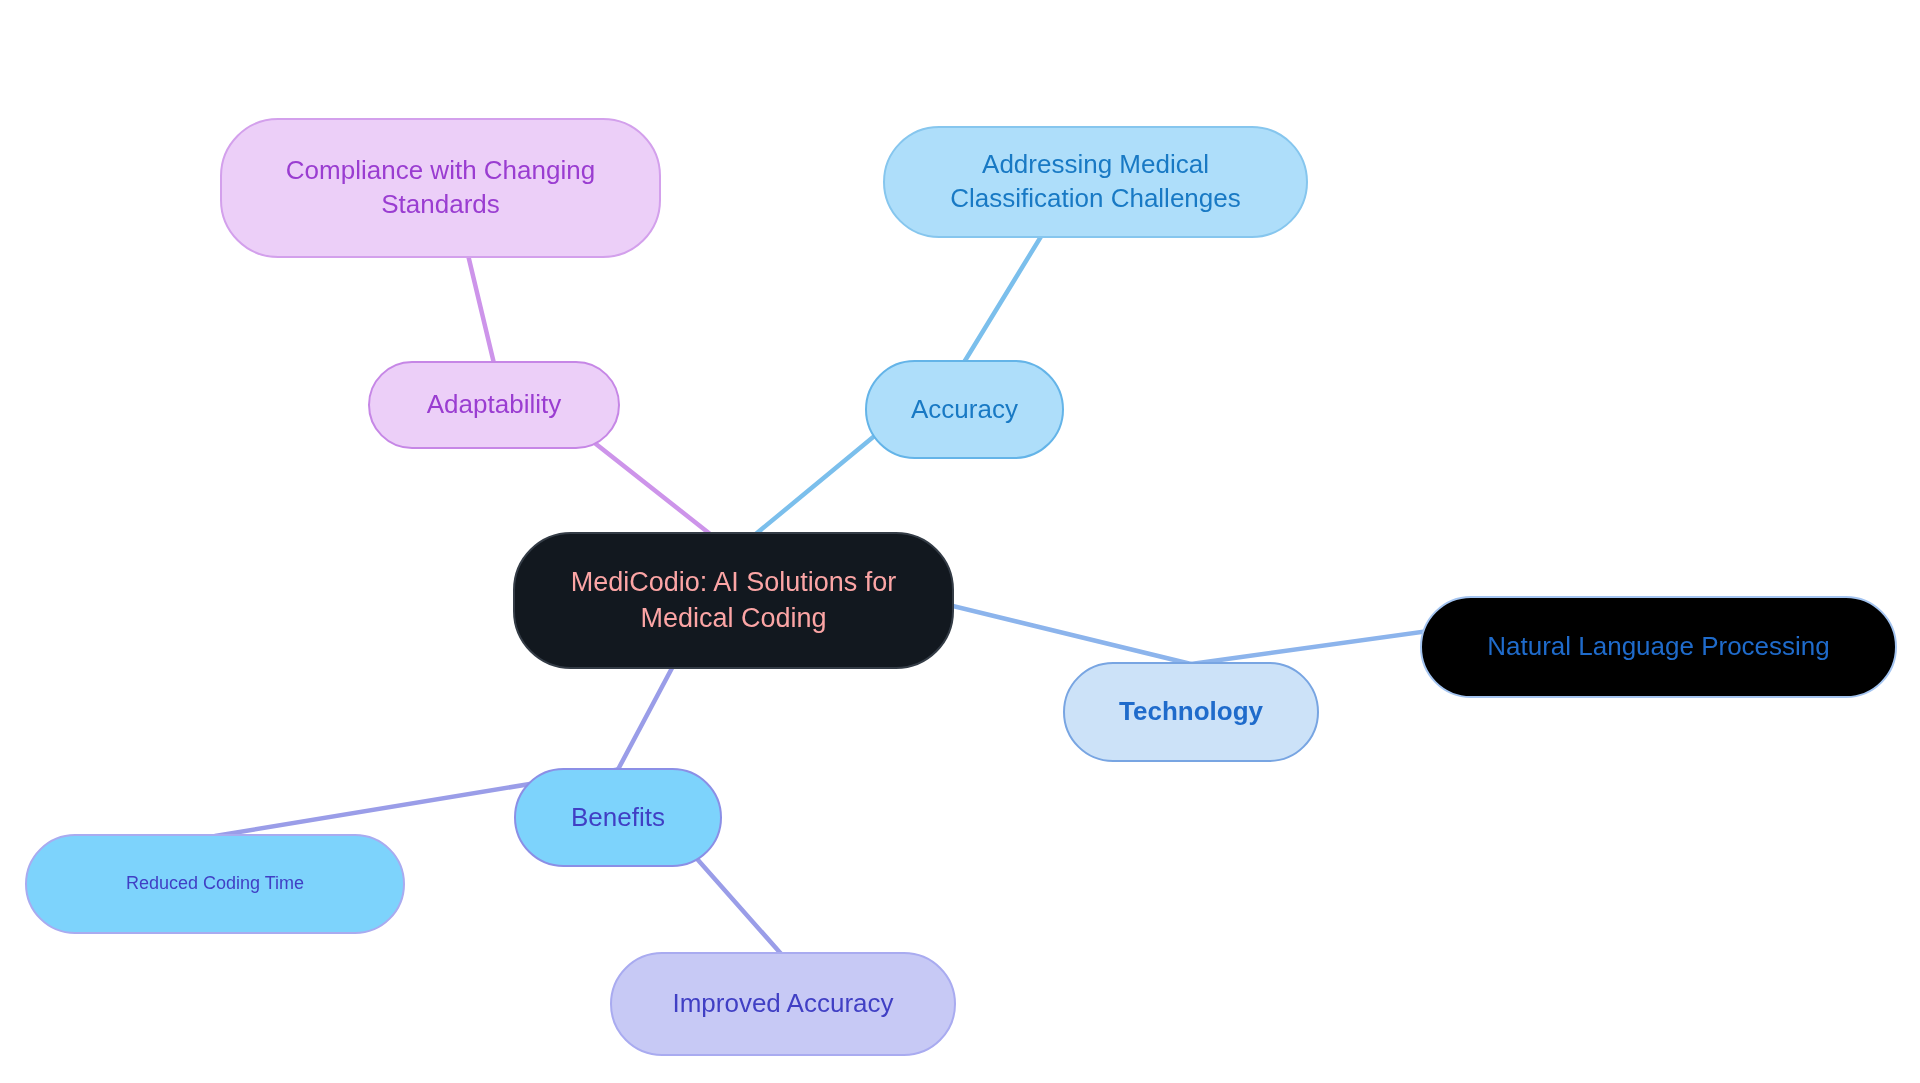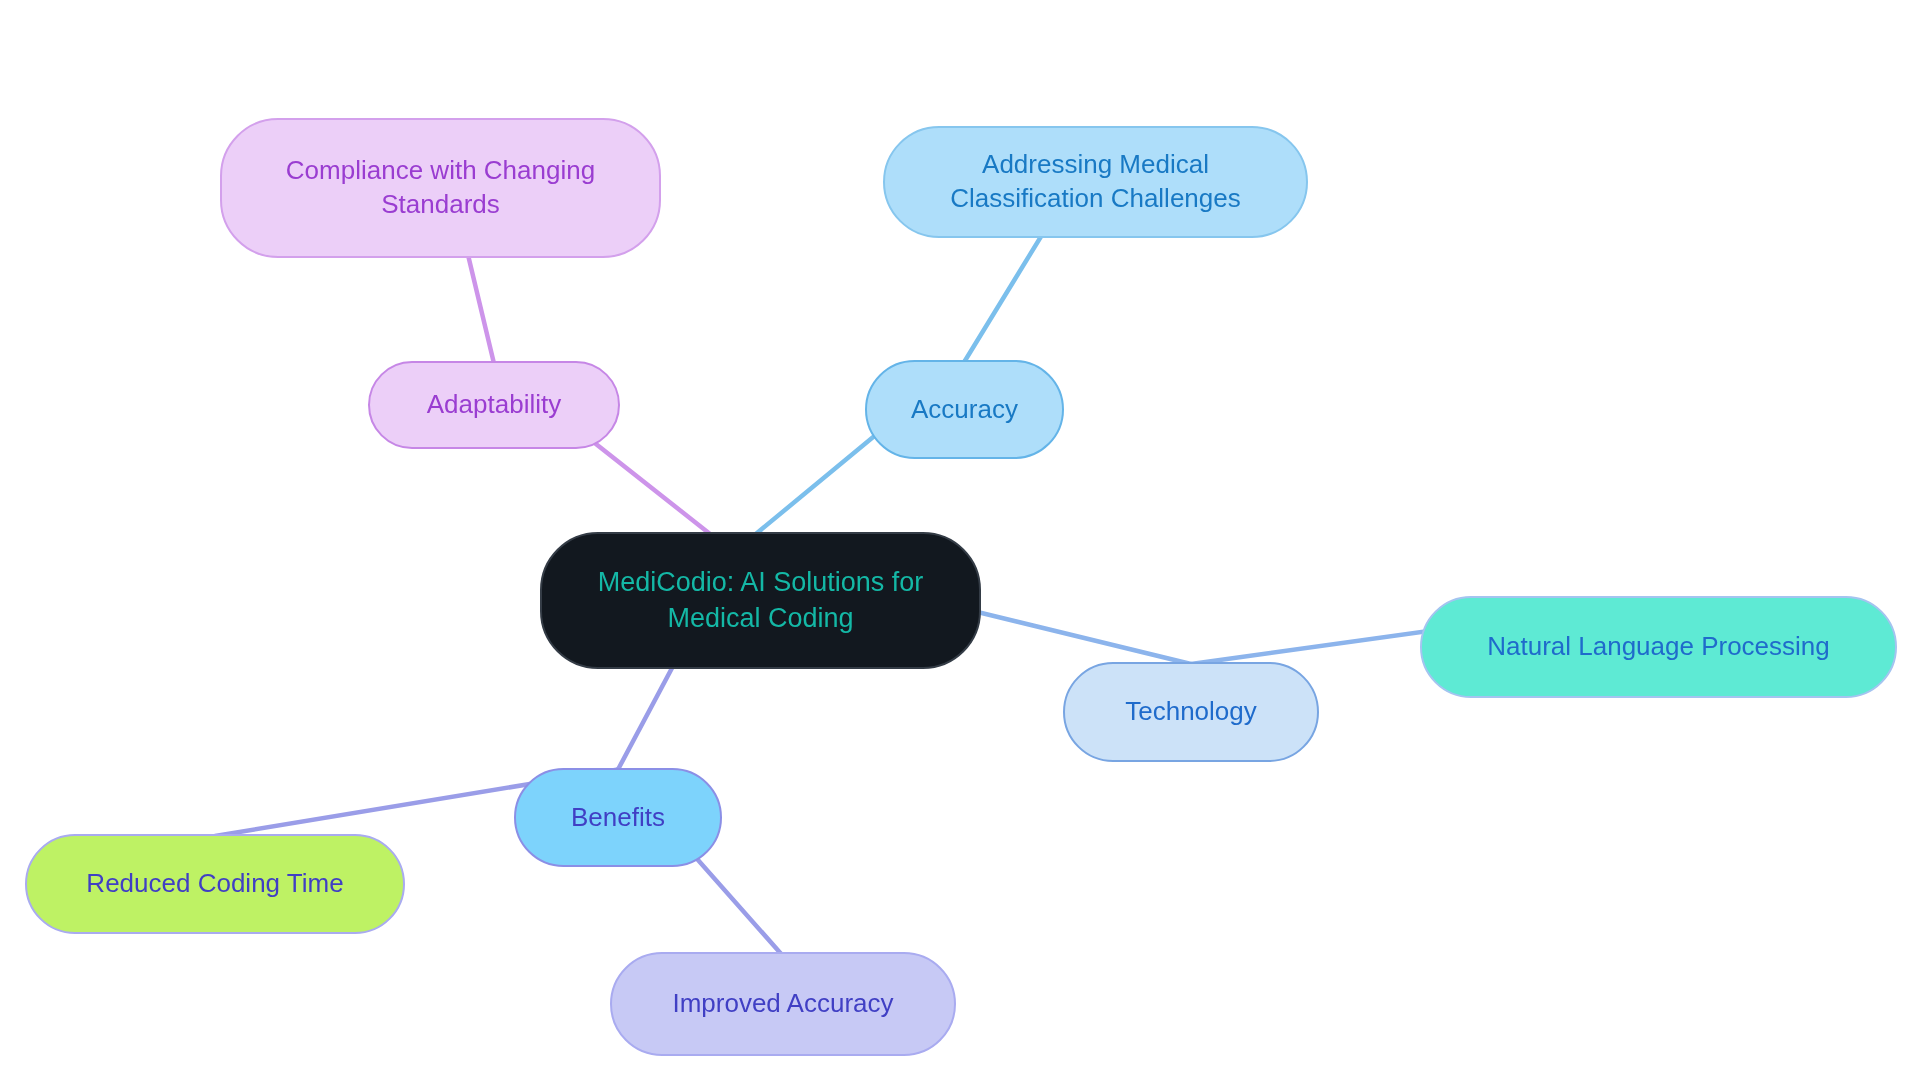--- a/index.html
+++ b/index.html
@@ -41,53 +41,53 @@
       <line x1="964.5" y1="361.5" x2="1095.5" y2="147.5" stroke="#7bbfec" stroke-width="4.5" stroke-linecap="round"></line>
       <line x1="733.5" y1="552.5" x2="494" y2="363.5" stroke="#cd94ea" stroke-width="4.5" stroke-linecap="round"></line>
       <line x1="494" y1="363.5" x2="440.5" y2="140" stroke="#cd94ea" stroke-width="4.5" stroke-linecap="round"></line>
       <line x1="733.5" y1="552.5" x2="1191" y2="664" stroke="#8cb4ec" stroke-width="4.5" stroke-linecap="round"></line>
       <line x1="1191" y1="664" x2="1658.5" y2="599" stroke="#8cb4ec" stroke-width="4.5" stroke-linecap="round"></line>
       <line x1="733.5" y1="552.5" x2="618" y2="769.5" stroke="#9a9de8" stroke-width="4.5" stroke-linecap="round"></line>
       <line x1="618" y1="769.5" x2="215" y2="836" stroke="#9a9de8" stroke-width="4.5" stroke-linecap="round"></line>
       <line x1="618" y1="769.5" x2="783" y2="956" stroke="#9a9de8" stroke-width="4.5" stroke-linecap="round"></line>
     </svg>
 
-  <div class="node" style="left: 540px; top: 484px; width: 441px; height: 137px; background: rgb(18, 24, 31); border-color: rgb(52, 60, 70); color: #14b8a6; font-size: 27px; border-radius: 58px;">
+  <div class="node" style="left: 513px; top: 484px; width: 441px; height: 137px; background: rgb(18, 24, 31); border-color: rgb(52, 60, 70); color: #fca5a5; font-size: 27px; border-radius: 58px;">
     <span class="label">MediCodio: AI Solutions for Medical Coding</span>
   </div>
 
   <div class="node" style="left: 865px; top: 312px; width: 199px; height: 99px; background: rgb(174, 222, 250); border-color: rgb(100, 180, 232); color: rgb(24, 121, 196); font-size: 26px; border-radius: 50px;">
     <span class="label">Accuracy</span>
   </div>
 
   <div class="node" style="left: 883px; top: 78px; width: 425px; height: 112px; background: rgb(174, 222, 250); border-color: rgb(134, 198, 238); color: rgb(24, 121, 196); font-size: 26px; border-radius: 58px;">
     <span class="label">Addressing Medical Classification Challenges</span>
   </div>
 
   <div class="node" style="left: 368px; top: 313px; width: 252px; height: 88px; background: rgb(236, 207, 248); border-color: rgb(198, 135, 230); color: rgb(154, 61, 209); font-size: 26px; border-radius: 50px;">
     <span class="label">Adaptability</span>
   </div>
 
   <div class="node" style="left: 220px; top: 70px; width: 441px; height: 140px; background: rgb(236, 207, 248); border-color: rgb(211, 160, 236); color: rgb(154, 61, 209); font-size: 26px; border-radius: 58px;">
     <span class="label">Compliance with Changing Standards</span>
   </div>
 
-  <div class="node" style="left: 1063px; top: 614px; width: 256px; height: 100px; background: rgb(204, 226, 248); border-color: rgb(120, 165, 226); color: rgb(31, 107, 203); font-size: 26px; border-radius: 50px;">
+  <div class="node" style="left: 1063px; top: 614px; width: 256px; height: 100px; background: rgb(204, 226, 248); border-color: rgb(120, 165, 226); color: rgb(31, 107, 203); font-size: 26px; border-radius: 50px; font-weight: bold;">
     <span class="label">Technology</span>
   </div>
 
-  <div class="node" style="left: 1420px; top: 548px; width: 477px; height: 102px; background: #5eead4; border-color: rgb(164, 196, 240); color: rgb(31, 107, 203); font-size: 26px; border-radius: 51px; justify-content: center;">
+  <div class="node" style="left: 1420px; top: 548px; width: 477px; height: 102px; background: #000000; border-color: rgb(164, 196, 240); color: rgb(31, 107, 203); font-size: 26px; border-radius: 51px; justify-content: center;">
     <span class="label">Natural Language Processing</span>
   </div>
 
   <div class="node" style="left: 514px; top: 720px; width: 208px; height: 99px; background: #7dd3fc; border-color: rgb(139, 143, 230); color: rgb(64, 63, 196); font-size: 26px; border-radius: 50px; align-items: center;">
     <span class="label">Benefits</span>
   </div>
 
-  <div class="node" style="left: 25px; top: 786px; width: 380px; height: 100px; background: #bef264; border-color: rgb(169, 171, 240); color: rgb(64, 63, 196); font-size: 26px; border-radius: 50px;">
+  <div class="node" style="left: 25px; top: 786px; width: 380px; height: 100px; background: #7dd3fc; border-color: rgb(169, 171, 240); color: rgb(64, 63, 196); font-size: 18px; border-radius: 50px;">
     <span class="label">Reduced Coding Time</span>
   </div>
 
   <div class="node" style="left: 610px; top: 904px; width: 346px; height: 104px; background: rgb(199, 201, 245); border-color: rgb(169, 171, 240); color: rgb(64, 63, 196); font-size: 26px; border-radius: 52px;">
     <span class="label">Improved Accuracy</span>
   </div>
 
 </div>
 
 </body></html>

